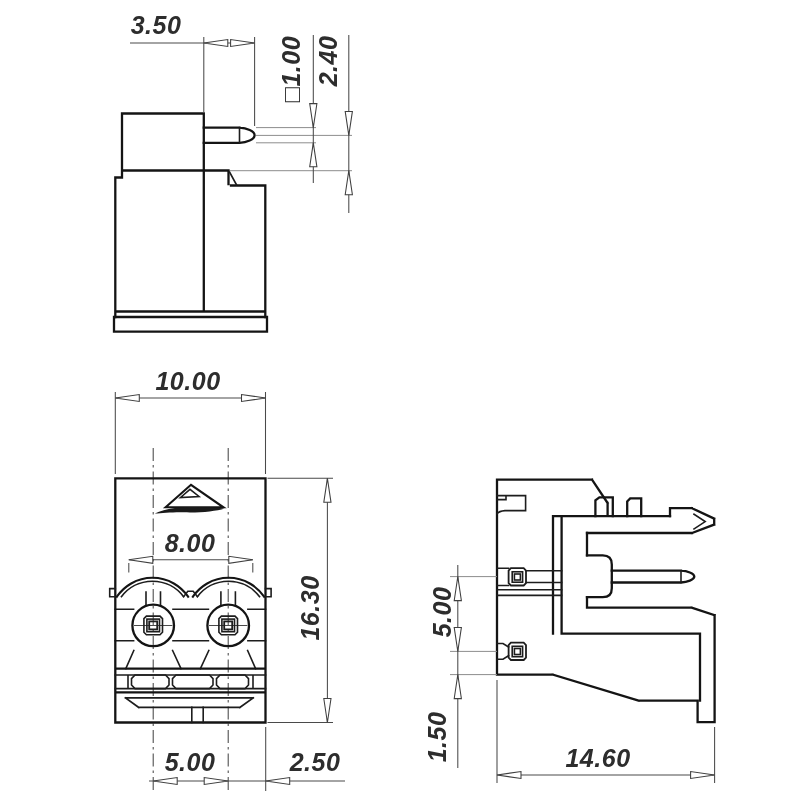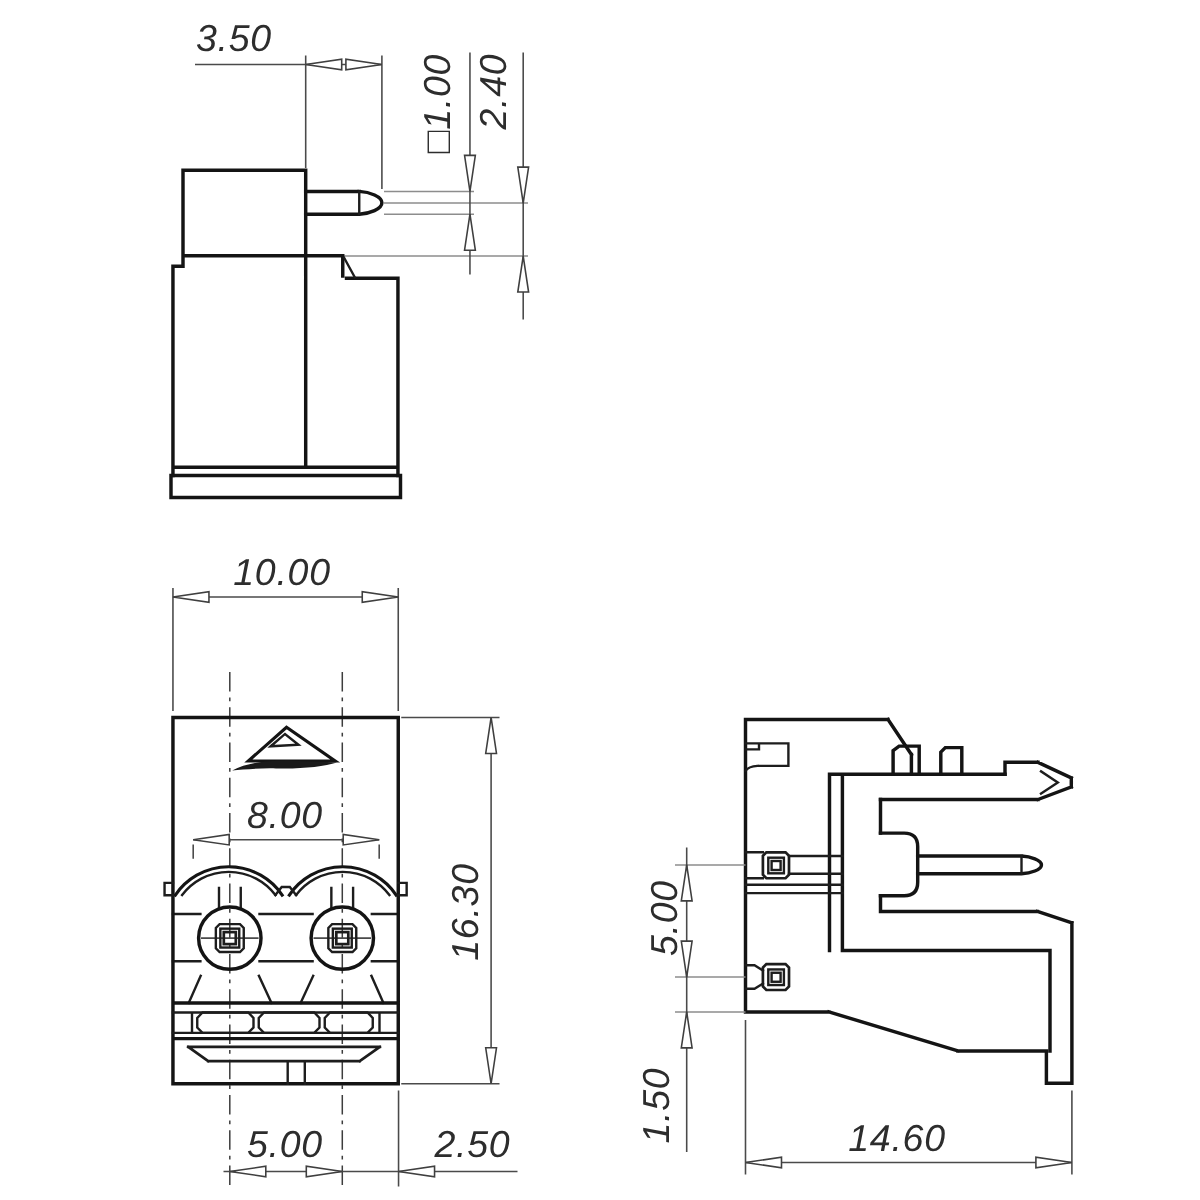--- a/index.html
+++ b/index.html
@@ -1,16 +1,16 @@
 <!DOCTYPE html>
 <html><head>
 <meta charset="utf-8">
 <style>
   html,body{margin:0;padding:0;background:#ffffff;}
-  .stage{position:relative;width:800px;height:800px;background:#ffffff;overflow:hidden;}
+  .stage{position:relative;width:800px;height:800px;background:#ffffff;overflow:hidden;font-weight:bold;}
   svg{position:absolute;left:0;top:0;}
   
   .o{stroke:#141414;stroke-width:2.3;fill:none;stroke-linecap:square;stroke-linejoin:miter;}
   .o2{stroke:#141414;stroke-width:2.1;fill:none;stroke-linecap:square;}
   .m{stroke:#1d1d1d;stroke-width:1.6;fill:none;stroke-linecap:square;}
   .m2{stroke:#1d1d1d;stroke-width:1.8;fill:none;stroke-linecap:square;}
   .d{stroke:#4a4a4a;stroke-width:1.05;fill:none;}
   .r{stroke:#8d8d8d;stroke-width:1;fill:none;}
   .c{stroke:#3d3d3d;stroke-width:1;fill:none;stroke-dasharray:13 4 2.5 4;}
   .ah{fill:#ffffff;stroke:#3f3f3f;stroke-width:1.05;stroke-linejoin:miter;}

